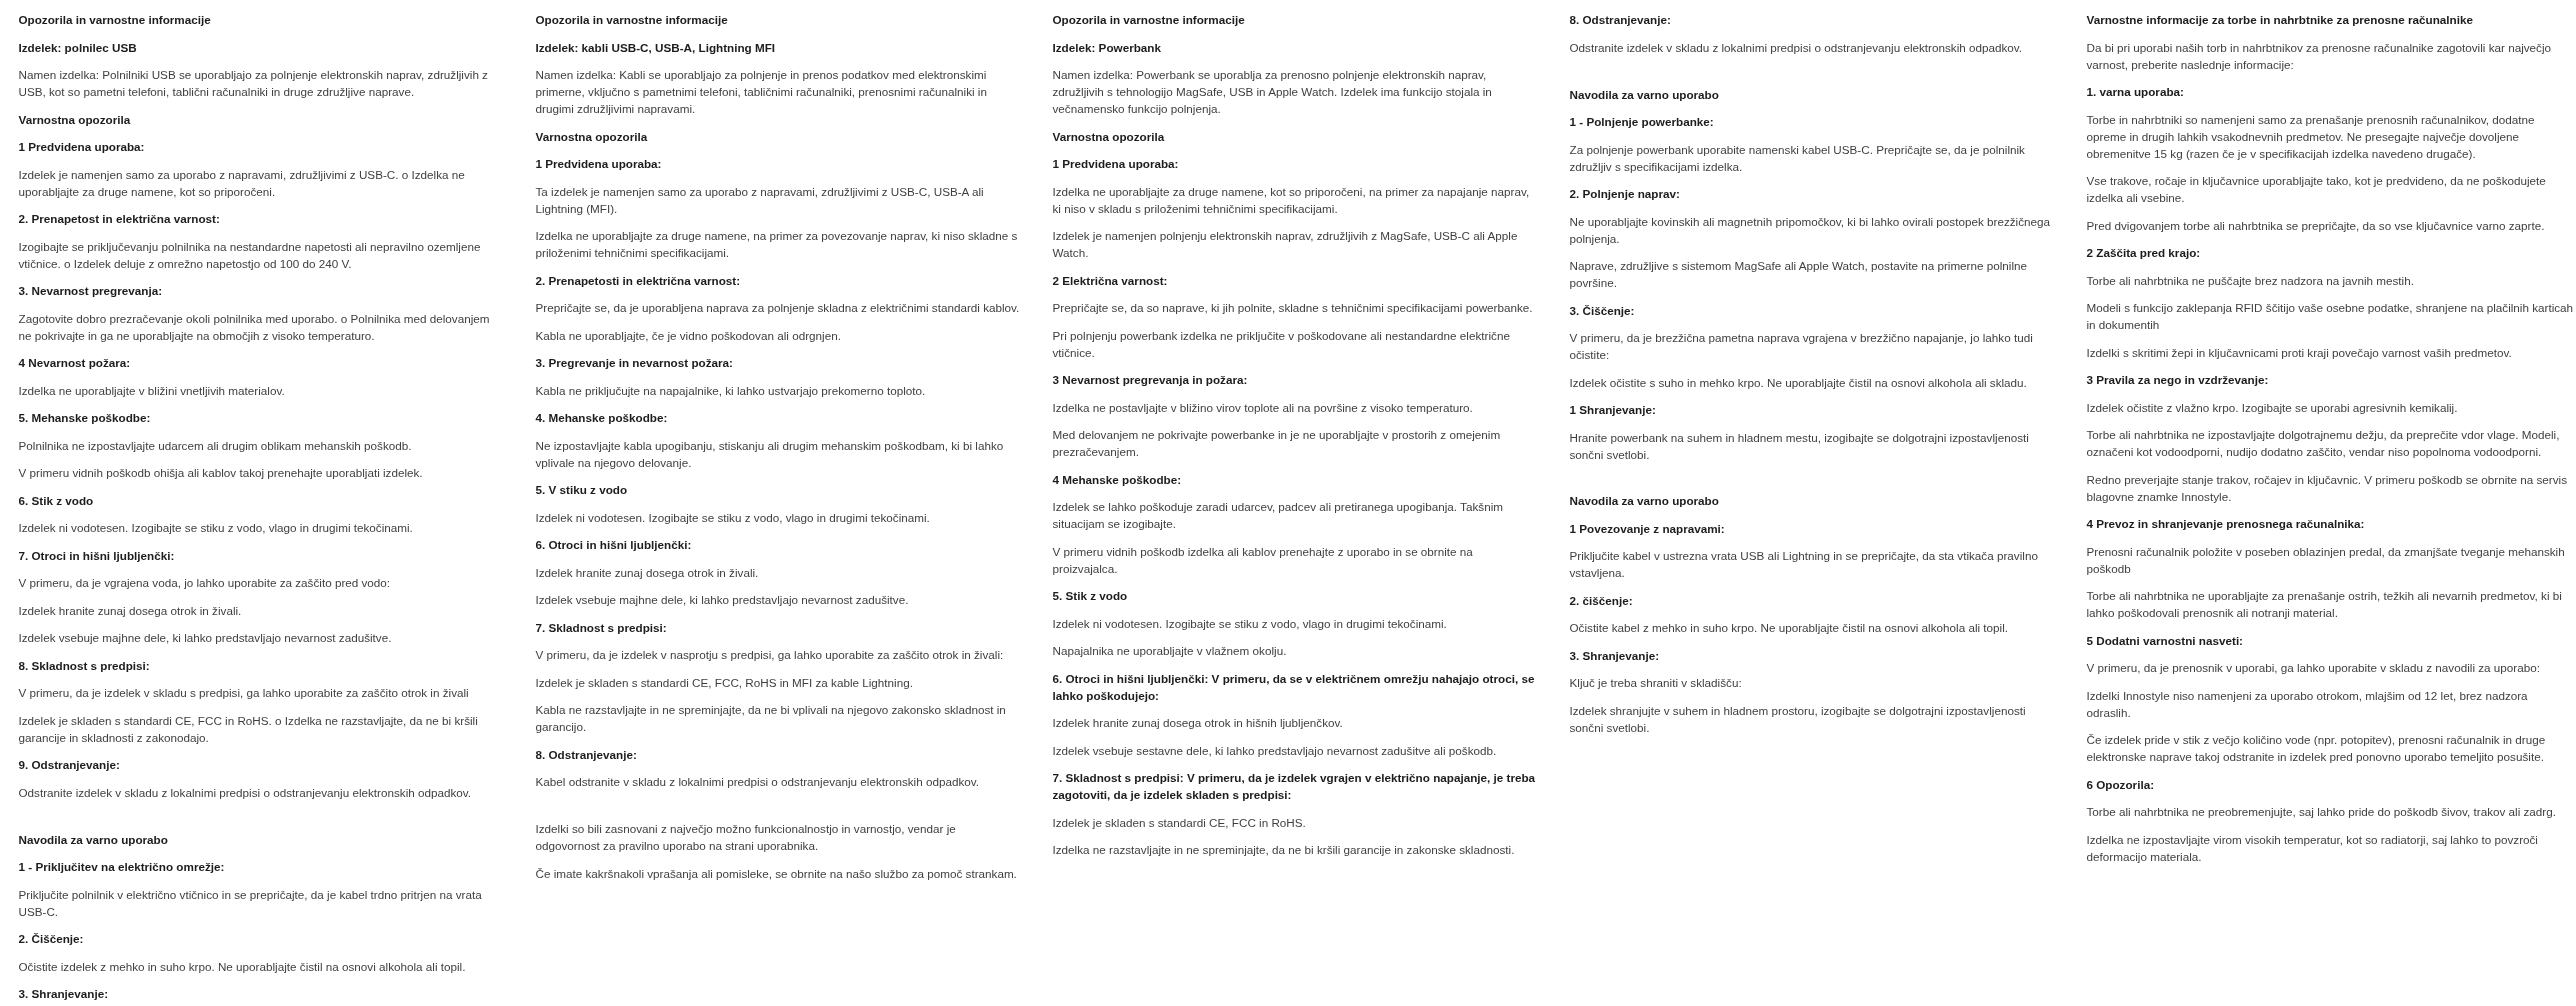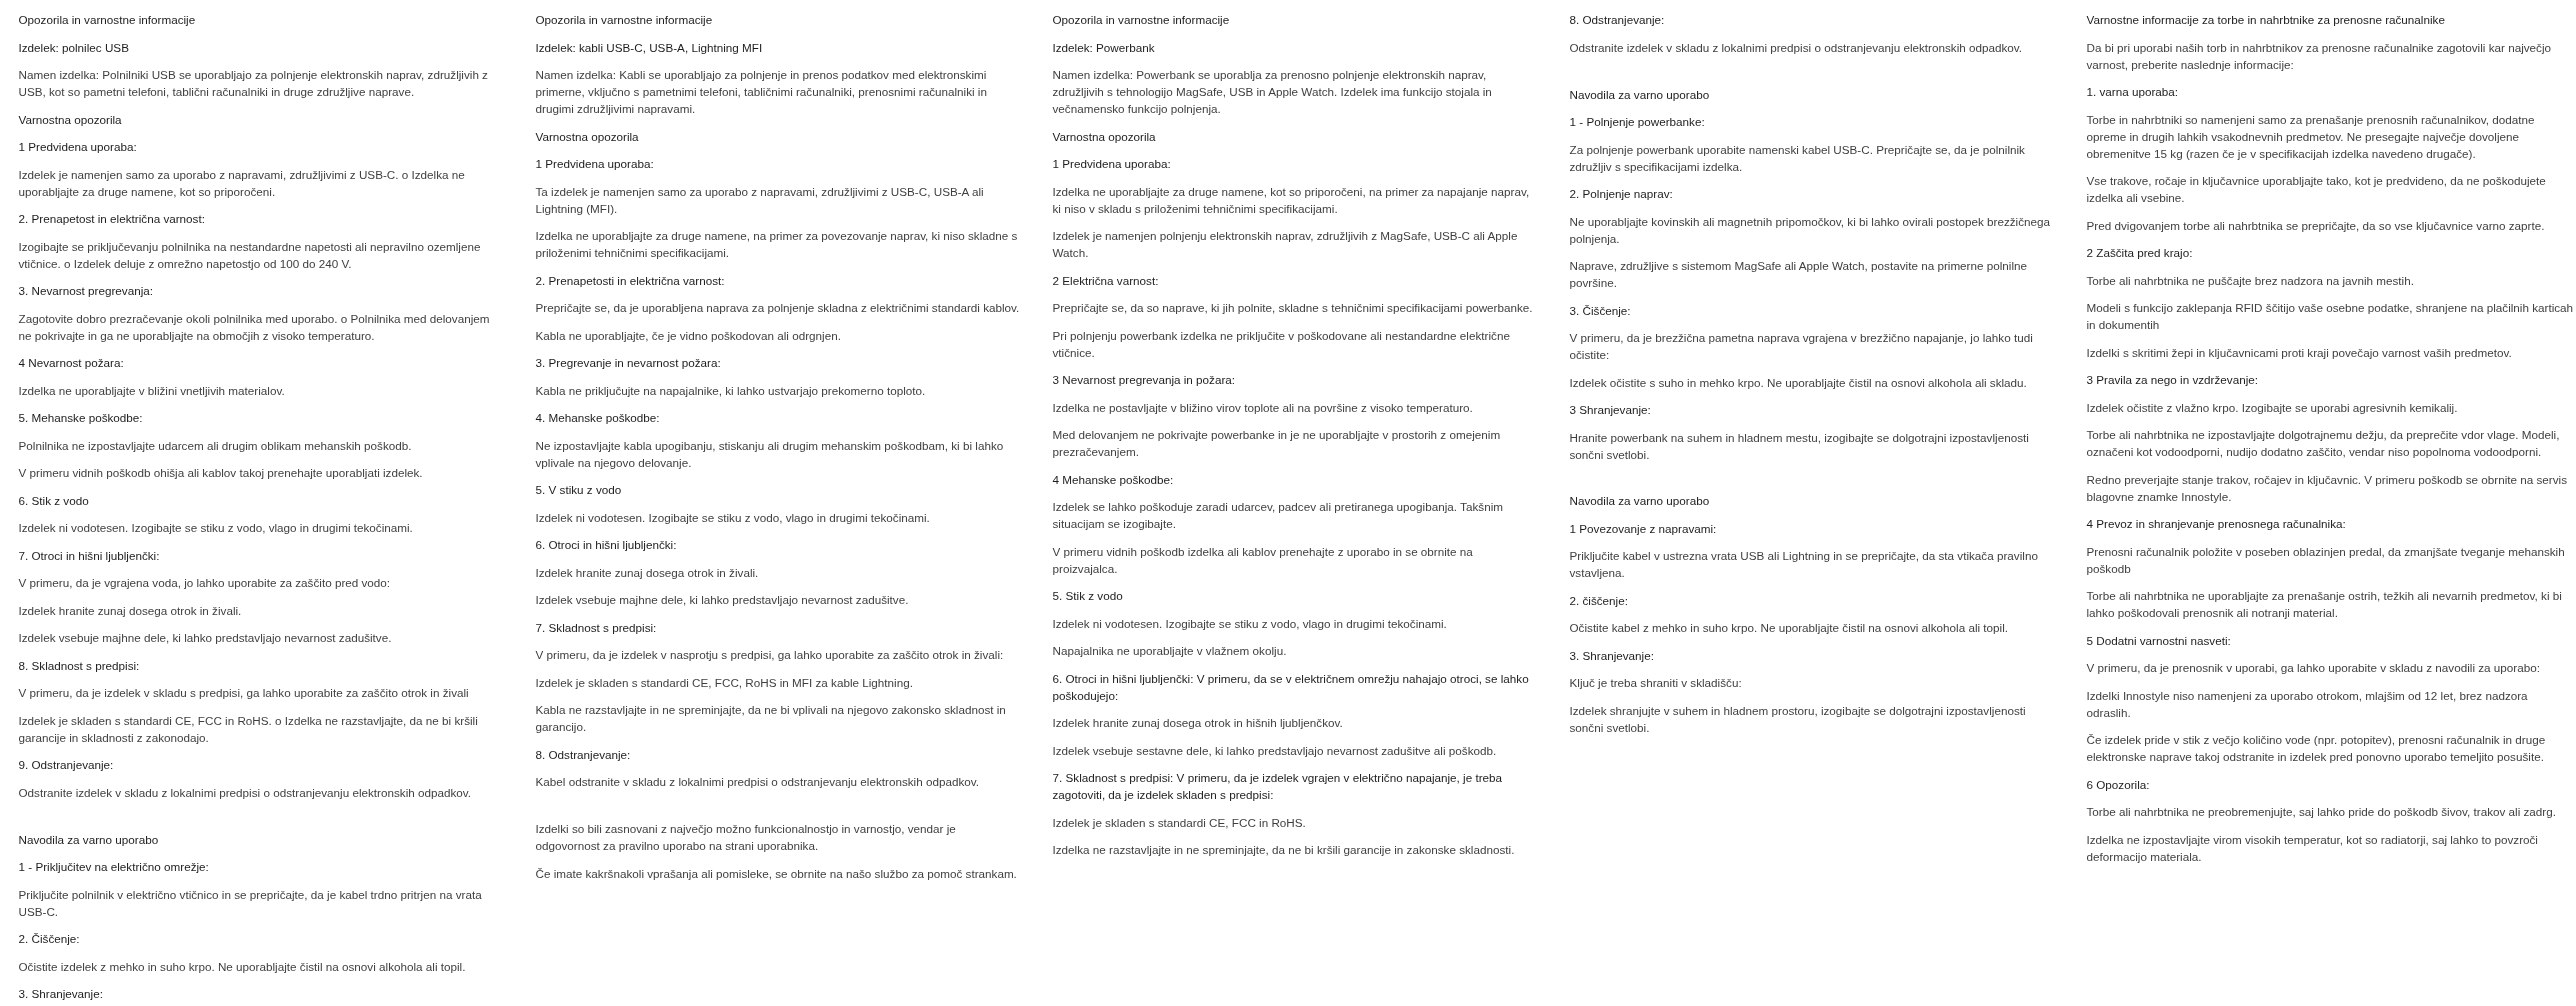--- a/index.html
+++ b/index.html
@@ -16,21 +16,21 @@
   }
   .col{
     flex:0 0 auto;
     width:487px;
     font-size:11.7px;
     line-height:17px;
     color:#3f3f3f;
     letter-spacing:0;
   }
   .col p{margin:0 0 10.5px 0;}
-  .col p.h{font-weight:normal;color:#1d1d1d;}
+  .col p.h{font-weight:bold;color:#1d1d1d;}
   .col div.gap{height:19.3px;}
 </style>
 </head>
 <body>
 
 <main class="doc">
     <div class="col">
       <p class="h">Opozorila in varnostne informacije</p>
       <p class="h">Izdelek: polnilec USB</p>
       <p class="p">Namen izdelka: Polnilniki USB se uporabljajo za polnjenje elektronskih naprav, združljivih z USB, kot so pametni telefoni, tablični računalniki in druge združljive naprave.</p>
@@ -128,21 +128,21 @@
       <div class="gap"></div>
       <p class="h">Navodila za varno uporabo</p>
       <p class="h">1 - Polnjenje powerbanke:</p>
       <p class="p">Za polnjenje powerbank uporabite namenski kabel USB-C. Prepričajte se, da je polnilnik združljiv s specifikacijami izdelka.</p>
       <p class="h">2. Polnjenje naprav:</p>
       <p class="p">Ne uporabljajte kovinskih ali magnetnih pripomočkov, ki bi lahko ovirali postopek brezžičnega polnjenja.</p>
       <p class="p">Naprave, združljive s sistemom MagSafe ali Apple Watch, postavite na primerne polnilne površine.</p>
       <p class="h">3. Čiščenje:</p>
       <p class="p">V primeru, da je brezžična pametna naprava vgrajena v brezžično napajanje, jo lahko tudi očistite:</p>
       <p class="p">Izdelek očistite s suho in mehko krpo. Ne uporabljajte čistil na osnovi alkohola ali skladu.</p>
-      <p class="h">3 Shranjevanje:</p>
+      <p class="h">1 Shranjevanje:</p>
       <p class="p">Hranite powerbank na suhem in hladnem mestu, izogibajte se dolgotrajni izpostavljenosti sončni svetlobi.</p>
       <div class="gap"></div>
       <p class="h">Navodila za varno uporabo</p>
       <p class="h">1 Povezovanje z napravami:</p>
       <p class="p">Priključite kabel v ustrezna vrata USB ali Lightning in se prepričajte, da sta vtikača pravilno vstavljena.</p>
       <p class="h">2. čiščenje:</p>
       <p class="p">Očistite kabel z mehko in suho krpo. Ne uporabljajte čistil na osnovi alkohola ali topil.</p>
       <p class="h">3. Shranjevanje:</p>
       <p class="p">Ključ je treba shraniti v skladišču:</p>
       <p class="p">Izdelek shranjujte v suhem in hladnem prostoru, izogibajte se dolgotrajni izpostavljenosti sončni svetlobi.</p>

